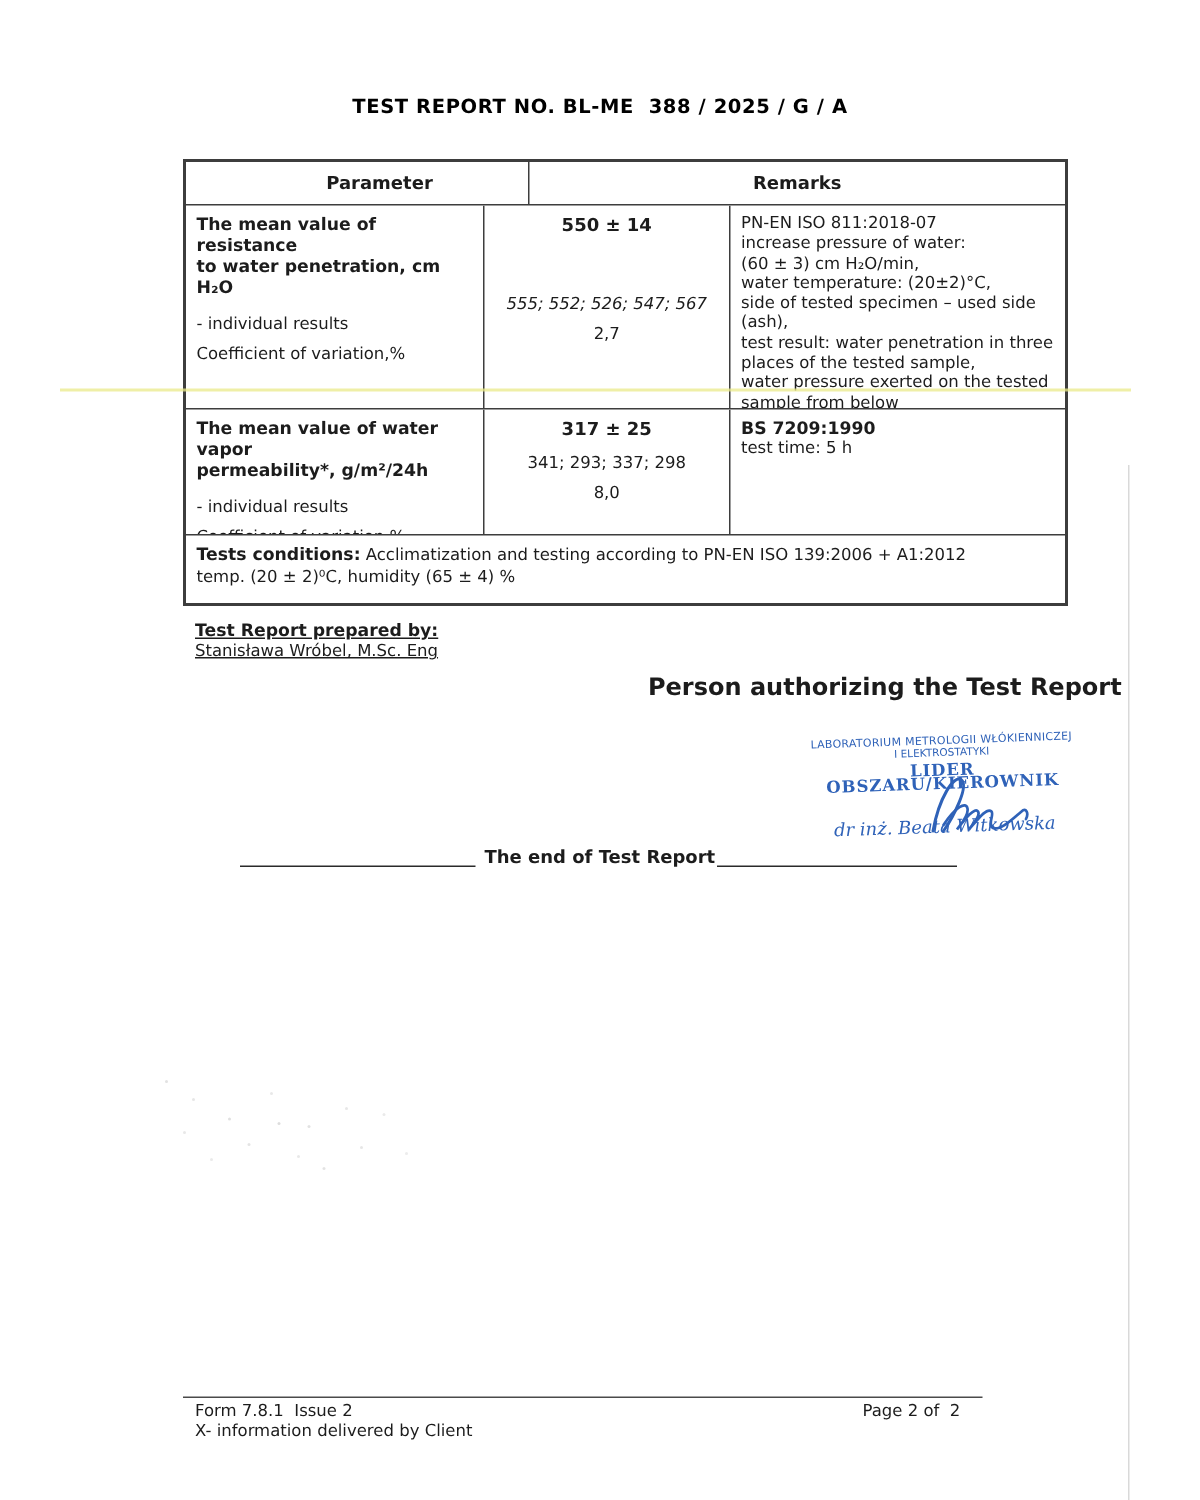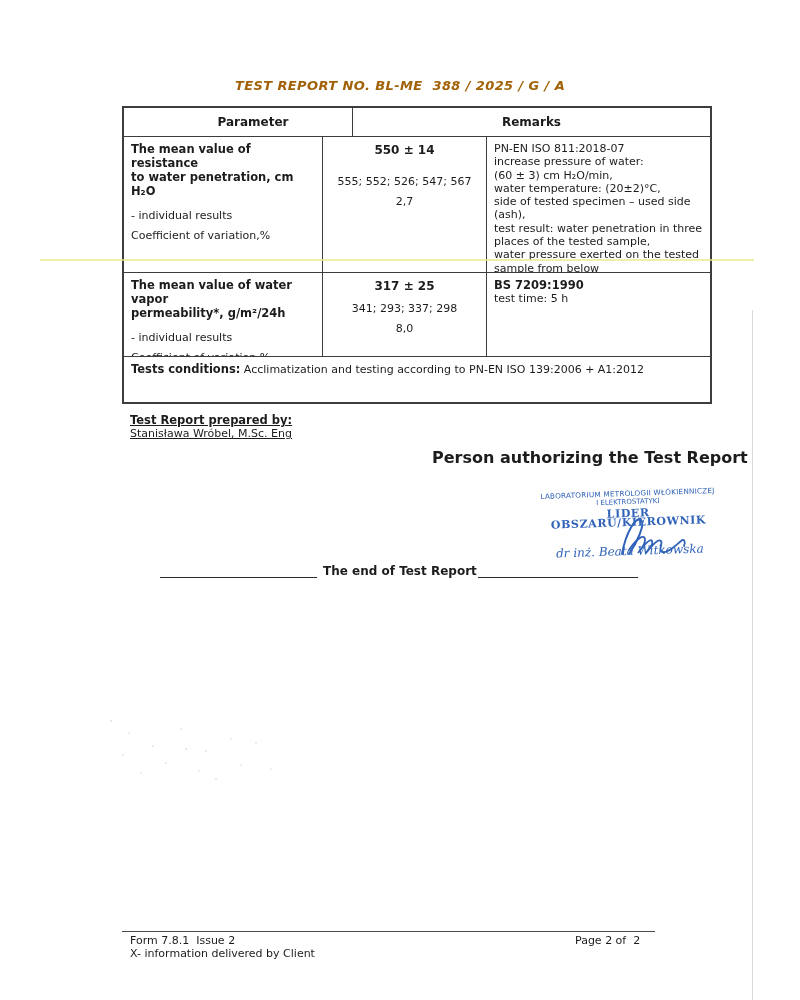--- a/index.html
+++ b/index.html
@@ -8,23 +8,23 @@
     position:relative;
     width:800px; height:1000px;
     background:#ffffff;
     font-family:"DejaVu Sans","Liberation Sans",sans-serif;
     color:#1c1c1c;
     overflow:hidden;
   }
   .pre { white-space:pre; }
 
   .title {
-    position:absolute; left:0; top:78px; width:100%;
+    position:absolute; left:0; top:64px; width:100%;
     text-align:center; font-weight:bold; font-size:13px;
-    letter-spacing:0.4px; white-space:pre; color:#a16207;font-style:italic;
+    letter-spacing:0.4px; white-space:pre; color:#000000;
   }
 
   
   .tbl {
     position:absolute; left:122px; top:106px; width:590px;
     border:2px solid #3d3d3d; font-size:11px;
   }
   .tr { display:flex; border-top:1.6px solid #3d3d3d; overflow:hidden; }
   .tr.hdr { border-top:none; height:28px;padding-left:30px; }
   .tr.r1 { height:136px; }
@@ -33,21 +33,21 @@
   .td { padding:5px 7px; }
   .c1 { width:199px; border-right:1.6px solid #3d3d3d; }
   .c2 { width:164px; border-right:1.6px solid #3d3d3d; text-align:center; }
   .c3 { flex:1; }
   .hdr .td { display:flex; align-items:center; justify-content:center;
              font-weight:bold; font-size:12px; padding:4px; }
   .param-title { font-weight:bold; font-size:11.5px; line-height:14px; white-space:pre-line; }
   .param-sub1 { margin-top:11px; }
   .param-sub2 { margin-top:7px; }
   .val-mean { font-weight:bold; font-size:12px; padding-top:1px; }
-  .r1 .val-ind { margin-top:18px; }
+  .r1 .val-ind { margin-top:39px;font-style:italic; }
   .r2 .val-ind { margin-top:9px; }
   .val-cv { margin-top:7px; }
   .remarks { font-size:11px; line-height:13.3px; white-space:pre-line; }
   .remarks-ref { font-weight:bold; font-size:11.5px; }
   .cond .td { line-height:15px; }
   .cond b { font-size:11.5px; }
 
   
   .prepared { position:absolute; left:130px; top:413px; font-size:11px; line-height:14px;text-decoration:underline; }
   .prepared .lbl { font-weight:bold; font-size:11.5px; }
@@ -148,20 +148,21 @@
       </div>
       <div class="td c3">
         <div class="remarks-ref">BS 7209:1990</div>
         <div class="remarks">test time: 5 h</div>
       </div>
     </div>
 
     <div class="tr cond">
       <div class="td">
         <div><b>Tests conditions:</b><span class="pre"> Acclimatization and testing according to PN-EN ISO 139:2006 + A1:2012</span></div>
+        <div>temp. (20 ± 2)⁰C, humidity (65 ± 4) %</div>
       </div>
     </div>
 
   </div>
 
   <div class="prepared">
     <div class="lbl">Test Report prepared by:</div>
     <div>Stanisława Wróbel, M.Sc. Eng</div>
   </div>
 

